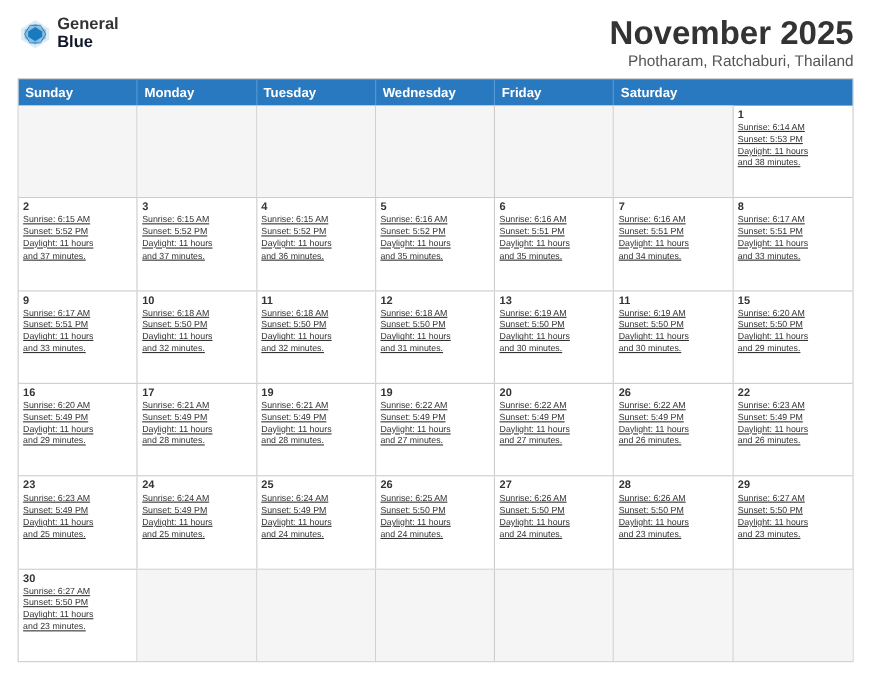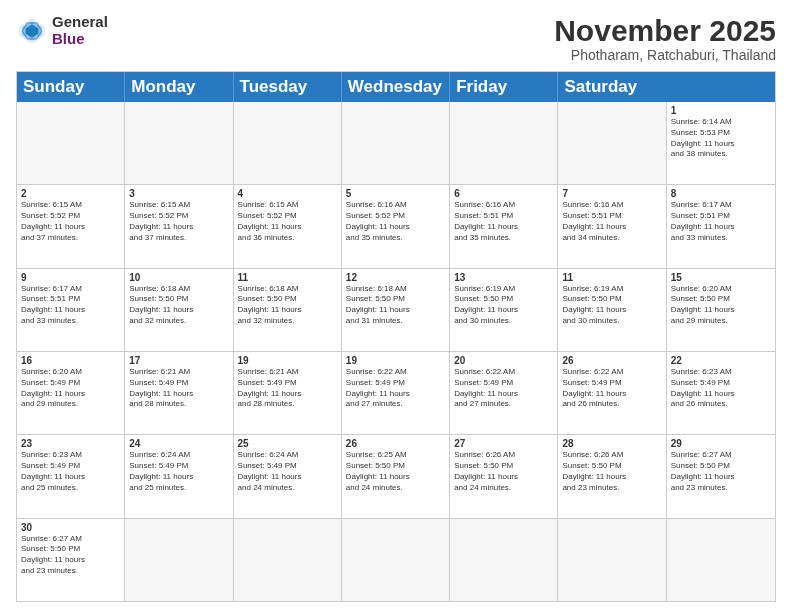--- a/index.html
+++ b/index.html
@@ -27,21 +27,21 @@
       display: flex;
       align-items: center;
       gap: 4px;
     }
     .logo-text {
       font-size: 15px;
       font-weight: bold;
       color: #333;
       line-height: 1.1;
     }
-    .logo-text span { color: #701a75; }
+    .logo-text span { color: #0f172a; }
     .logo-icon {
       width: 32px;
       height: 32px;
     }
     .title-block {
       text-align: right;
     }
     .month-title {
       font-size: 30px;
       font-weight: bold;
@@ -59,21 +59,21 @@
       flex-direction: column;
       border: 1px solid #ccc;
     }
     .cal-header {
       display: grid;
       grid-template-columns: repeat(7, 1fr);
       background: #2979c0;
     }
     .cal-header-cell {
       color: #fff;
-      font-size: 17px;
+      font-size: 12px;
       font-weight: bold;
       padding: 5px 6px;
       border-right: 1px solid #5599d8;
     }
     .cal-header-cell:last-child { border-right: none; }
     .cal-body {
       flex: 1;
       display: flex;
       flex-direction: column;
     }
@@ -99,20 +99,21 @@
       font-size: 10px;
       font-weight: bold;
       color: #333;
       display: block;
       margin-bottom: 1px;
     }
     .cell-text {
       font-size: 8px;
       color: #333;
       line-height: 1.35;
+      text-decoration: underline;
     }
   </style>
 </head>
 <body>
 
 <div class="page">
   <div class="header">
     <div class="logo">
       <svg class="logo-icon" viewBox="0 0 40 40">
         <polygon points="20,4 36,14 36,26 20,36 4,26 4,14" fill="#1a7abf" opacity="0.15"></polygon>

